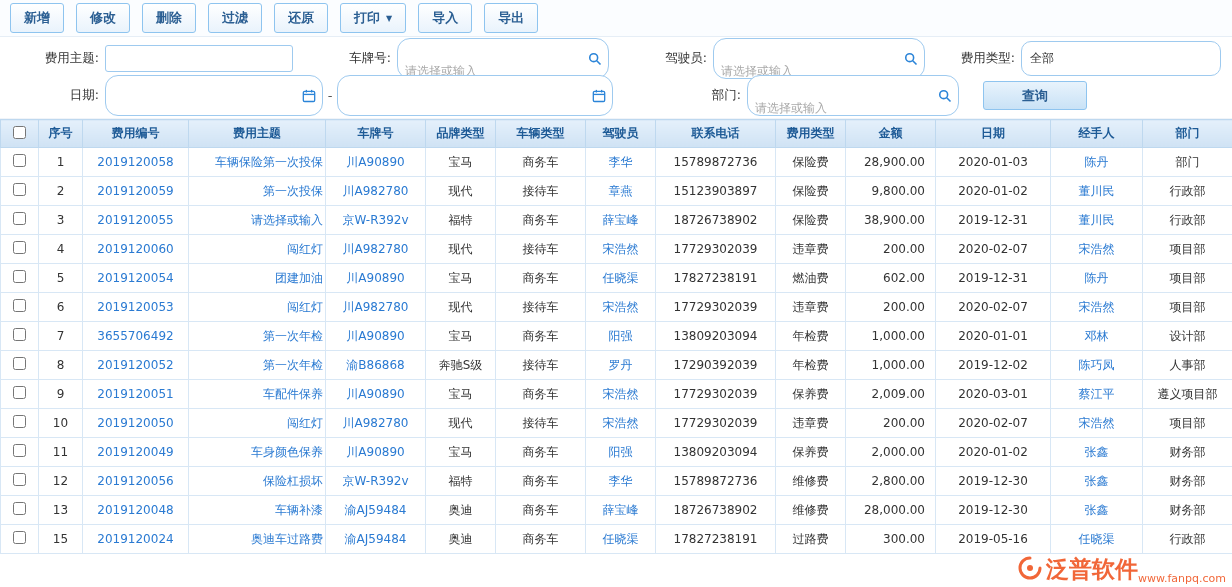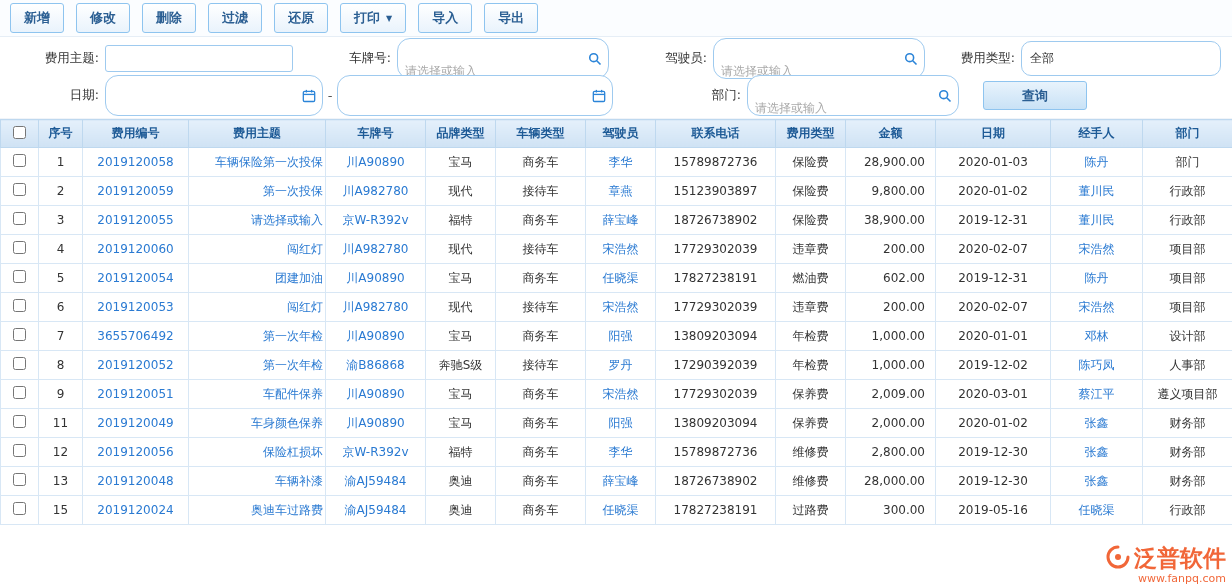--- a/index.html
+++ b/index.html
@@ -70,21 +70,21 @@
   td {
     height:29px; border:1px solid #d8e7f5; color:#333; text-align:center;
     overflow:hidden; white-space:nowrap; padding:0 2px;
   }
   .c-subject { text-align:right; padding-left:14px; }
   .c-amount { text-align:right; padding-right:10px; }
   .cell-link { color:#2a7ad2; text-decoration:none; cursor:pointer; }
   input[type="checkbox"] { width:13px; height:13px; margin:0; cursor:pointer; }
   
   .watermark {
-    position:absolute; right:6px; bottom:2px; display:flex; flex-direction:column;
+    position:absolute; right:6px; bottom:2px; display:flex; flex-direction:row;
     align-items:flex-end; opacity:0.92; pointer-events:none; z-index:5;
   }
   .wm-top { display:flex; align-items:center; }
   .wm-name { font-size:23px; font-weight:bold; color:#f05a28; margin-left:4px; }
   .wm-url  { font-size:11px; color:#f05a28; margin-top:-2px; }
 </style>
 </head>
 <body>
 
 <div class="toolbar" id="toolbar">
@@ -360,20 +360,36 @@
         <td class="c-driver"><a class="cell-link">宋浩然</a></td>
         <td class="c-phone">17729302039</td>
         <td class="c-fee">保养费</td>
         <td class="c-amount">2,009.00</td>
         <td class="c-date">2020-03-01</td>
         <td class="c-handler"><a class="cell-link">蔡江平</a></td>
         <td class="c-dept">遵义项目部</td>
       </tr>
       <tr>
         <td><input type="checkbox" style=""></td>
+        <td class="c-seq">10</td>
+        <td class="c-code"><a class="cell-link">2019120050</a></td>
+        <td class="c-subject"><a class="cell-link">闯红灯</a></td>
+        <td class="c-plate"><a class="cell-link">川A982780</a></td>
+        <td class="c-brand">现代</td>
+        <td class="c-vtype">接待车</td>
+        <td class="c-driver"><a class="cell-link">宋浩然</a></td>
+        <td class="c-phone">17729302039</td>
+        <td class="c-fee">违章费</td>
+        <td class="c-amount">200.00</td>
+        <td class="c-date">2020-02-07</td>
+        <td class="c-handler"><a class="cell-link">宋浩然</a></td>
+        <td class="c-dept">项目部</td>
+      </tr>
+      <tr>
+        <td><input type="checkbox" style=""></td>
         <td class="c-seq">11</td>
         <td class="c-code"><a class="cell-link">2019120049</a></td>
         <td class="c-subject"><a class="cell-link">车身颜色保养</a></td>
         <td class="c-plate"><a class="cell-link">川A90890</a></td>
         <td class="c-brand">宝马</td>
         <td class="c-vtype">商务车</td>
         <td class="c-driver"><a class="cell-link">阳强</a></td>
         <td class="c-phone">13809203094</td>
         <td class="c-fee">保养费</td>
         <td class="c-amount">2,000.00</td>

